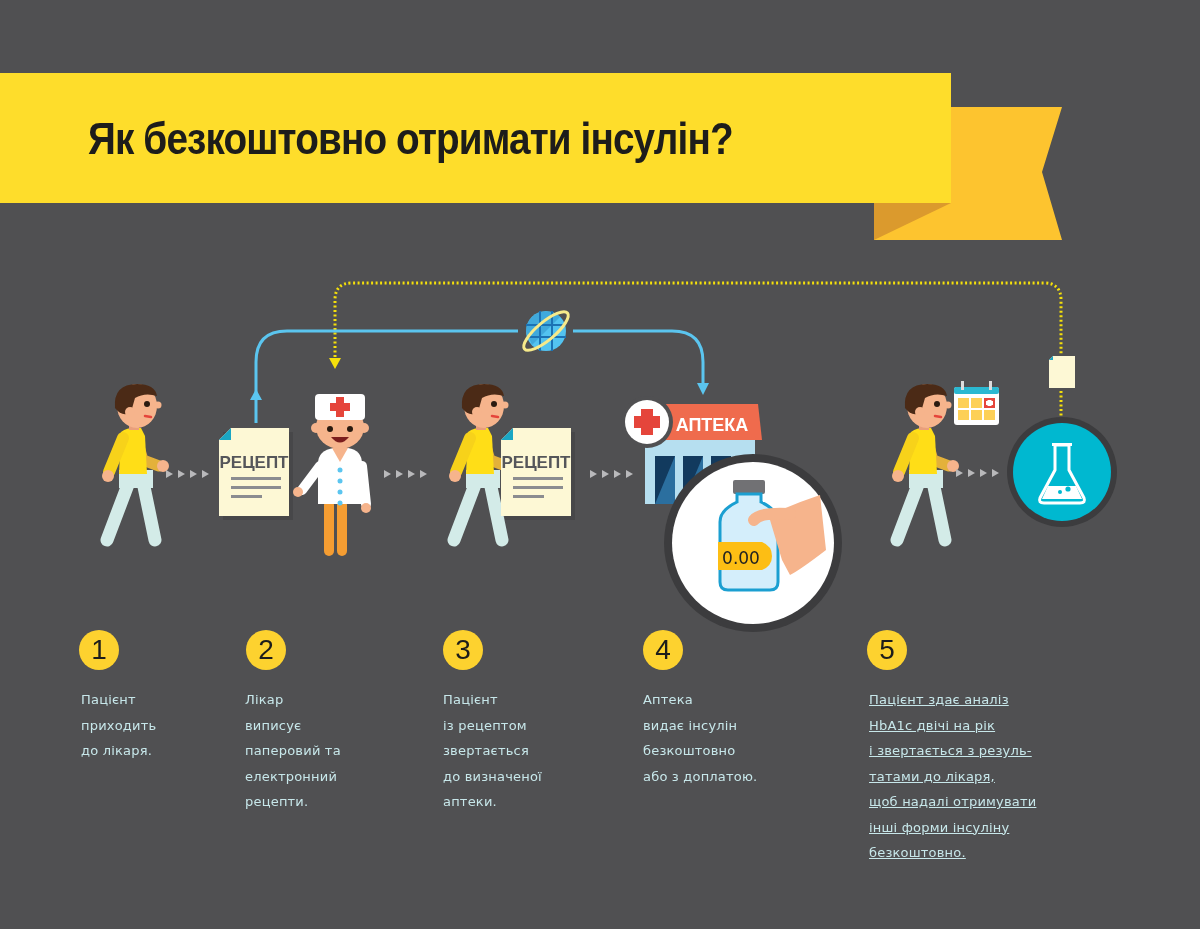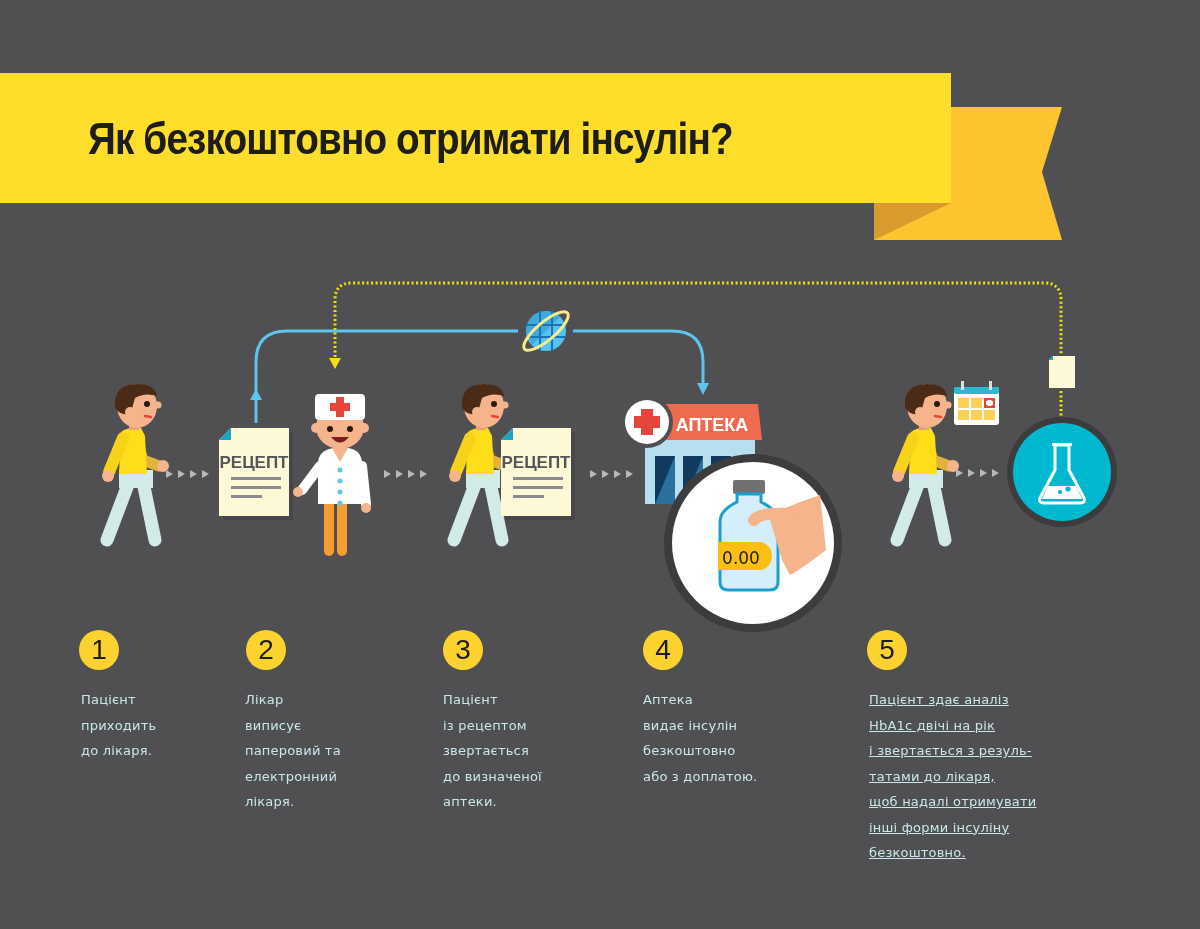--- a/index.html
+++ b/index.html
@@ -199,21 +199,21 @@
 <div class="step-num" style="left:79px;top:630px;">1</div>
 <div class="step-text" style="left:81px;top:687px;">Пацієнт
 приходить
 до лікаря.</div>
 
 <div class="step-num" style="left:246px;top:630px;">2</div>
 <div class="step-text" style="left:245px;top:687px;">Лікар
 виписує
 паперовий та
 електронний
-лікаря.</div>
+рецепти.</div>
 
 <div class="step-num" style="left:443px;top:630px;">3</div>
 <div class="step-text" style="left:443px;top:687px;">Пацієнт
 із рецептом
 звертається
 до визначеної
 аптеки.</div>
 
 <div class="step-num" style="left:643px;top:630px;">4</div>
 <div class="step-text" style="left:643px;top:687px;">Аптека

